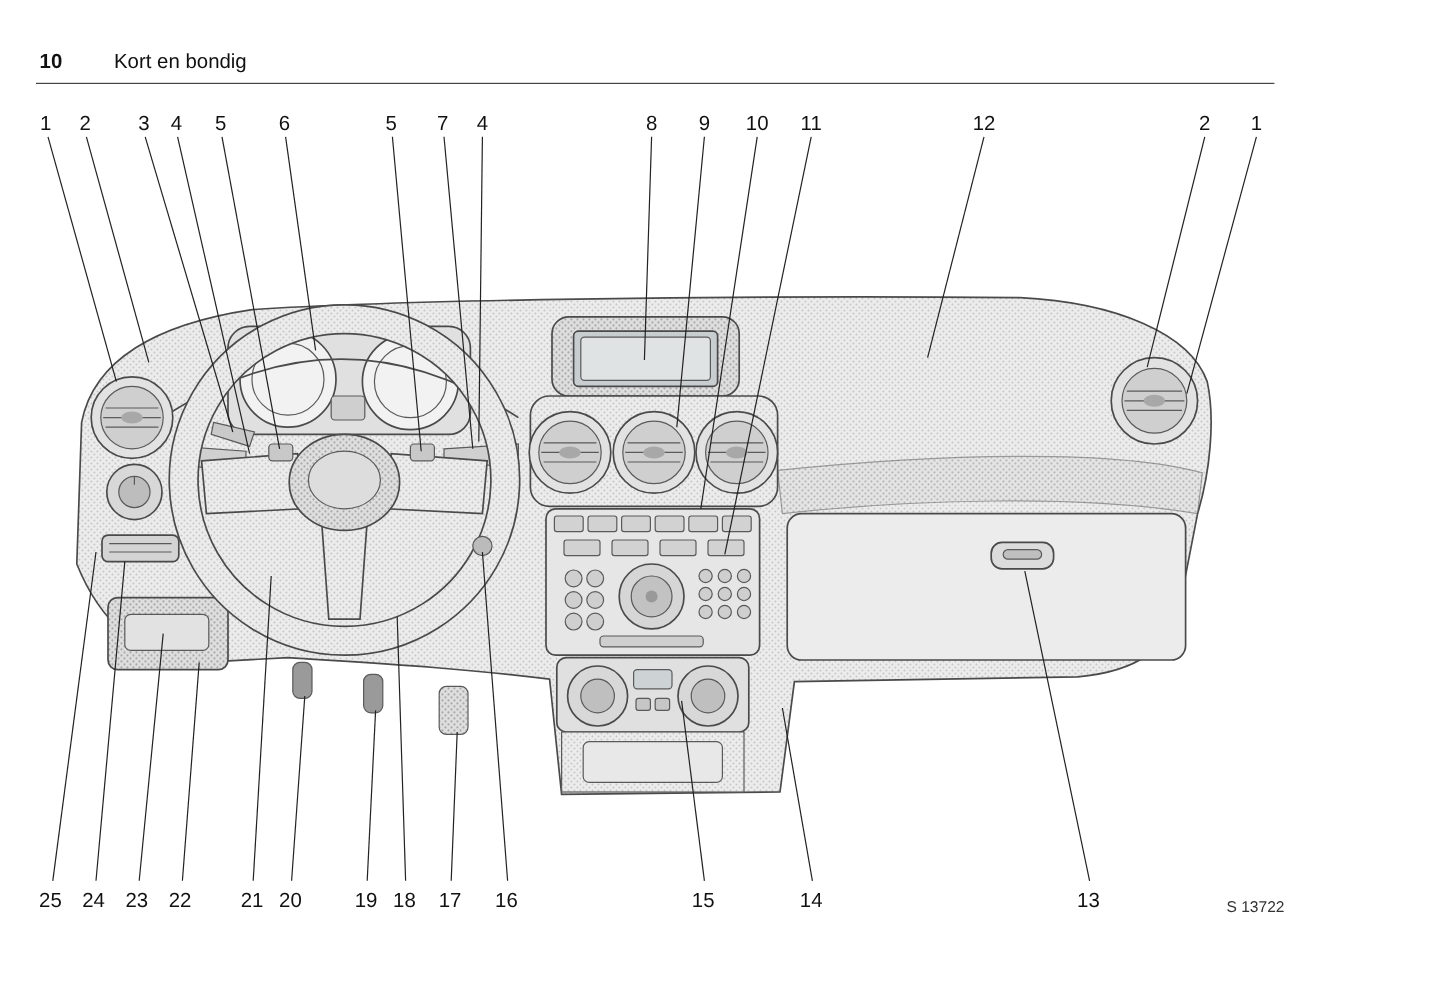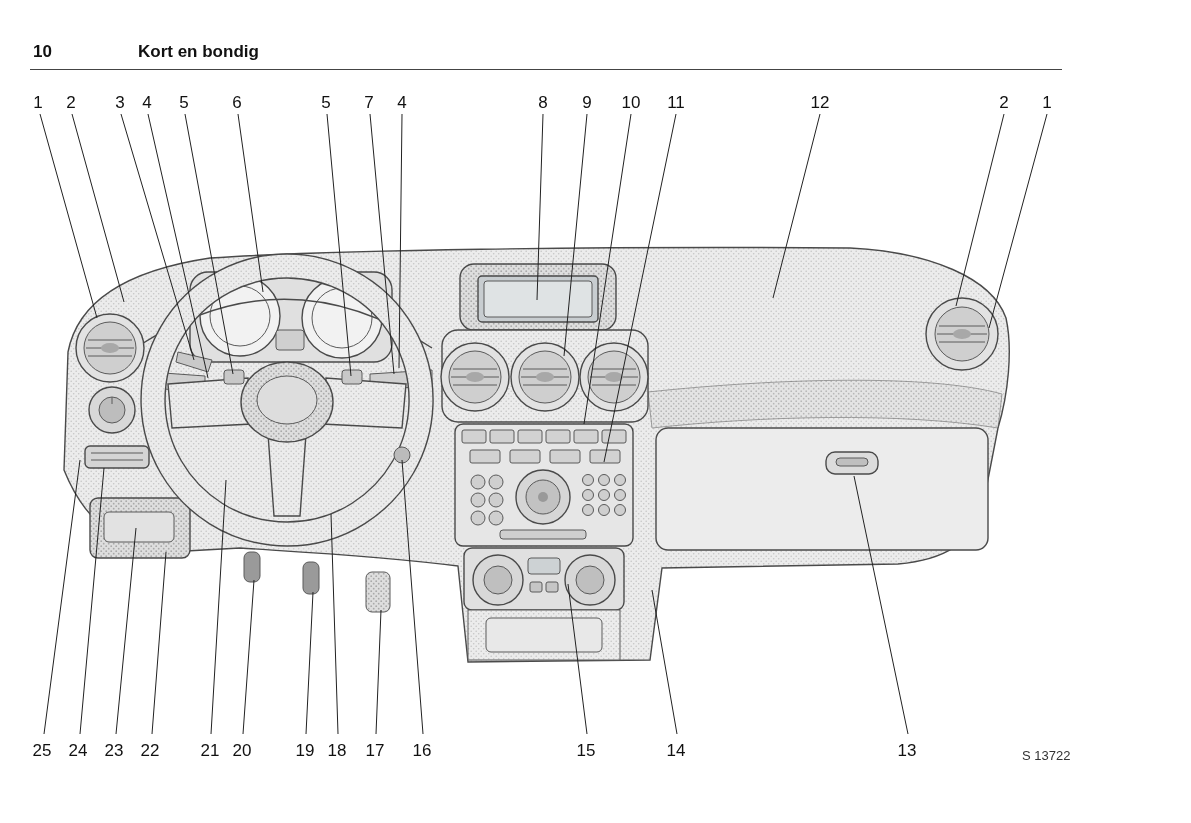--- a/index.html
+++ b/index.html
@@ -9,21 +9,21 @@
     background:#ffffff;
     font-family:"Liberation Sans", sans-serif;
     overflow:hidden;
   }
   .hdr-num{
     position:absolute;top:42px;left:33px;
     font-size:17px;font-weight:bold;color:#111;
   }
   .hdr-title{
     position:absolute;top:42px;left:95px;
-    font-size:17px;font-weight:bold;color:#111;margin-left:43px;
+    font-size:17px;font-weight:normal;color:#111;
   }
   .hdr-rule{
     position:absolute;top:69px;left:30px;width:1032px;
     border-top:1.5px solid #444;height:0;
   }
   svg.diagram{position:absolute;top:0;left:0;}
   .callout{font-size:17px;fill:#111;font-family:"Liberation Sans",sans-serif;}
   .figcode{font-size:13px;fill:#333;font-family:"Liberation Sans",sans-serif;}
   .ln{stroke:#222;stroke-width:1;fill:none;}
   .ol{stroke:#4a4a4a;stroke-width:1.4;}

